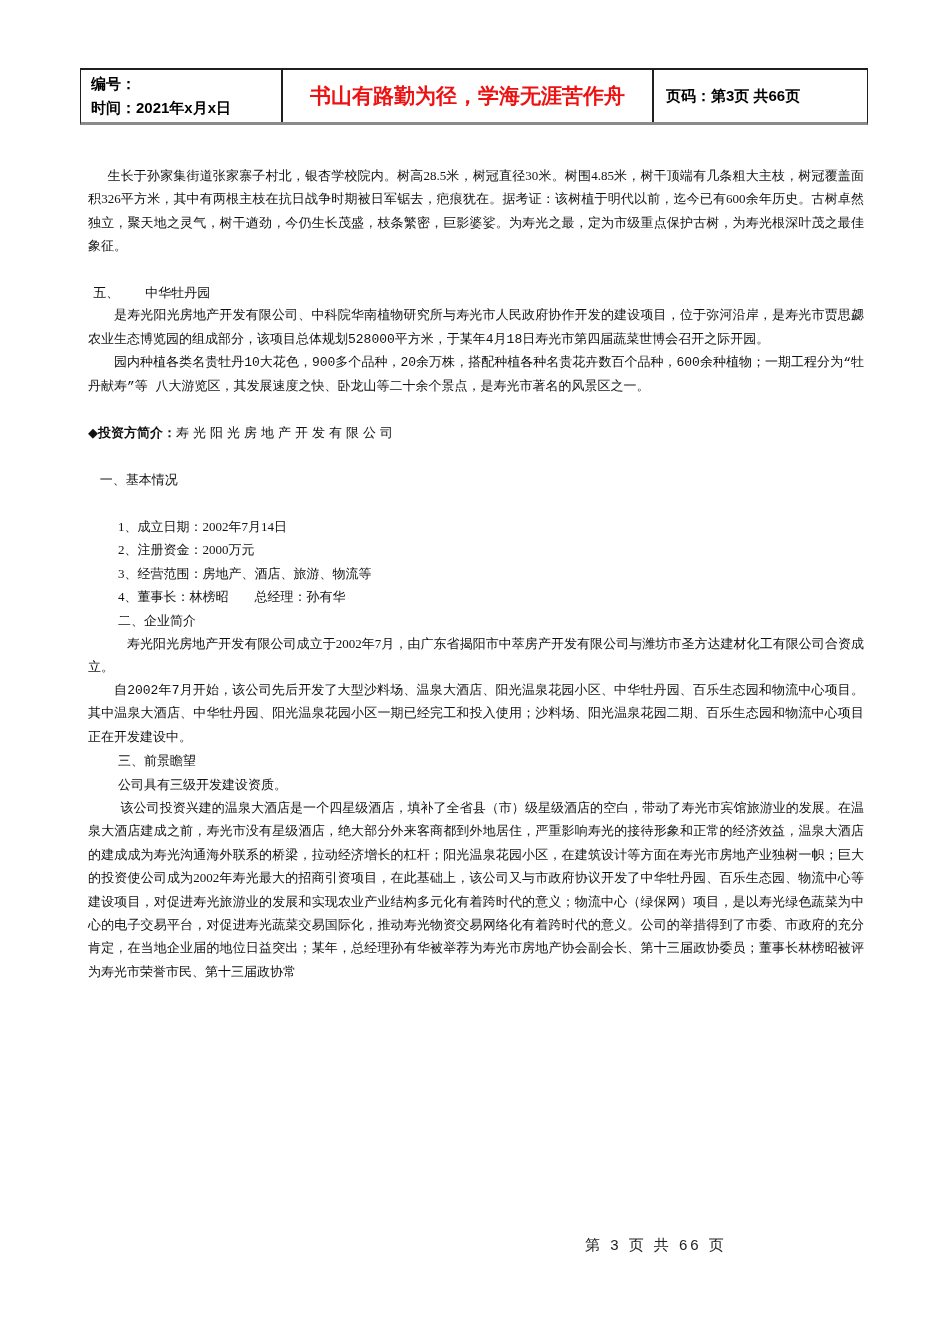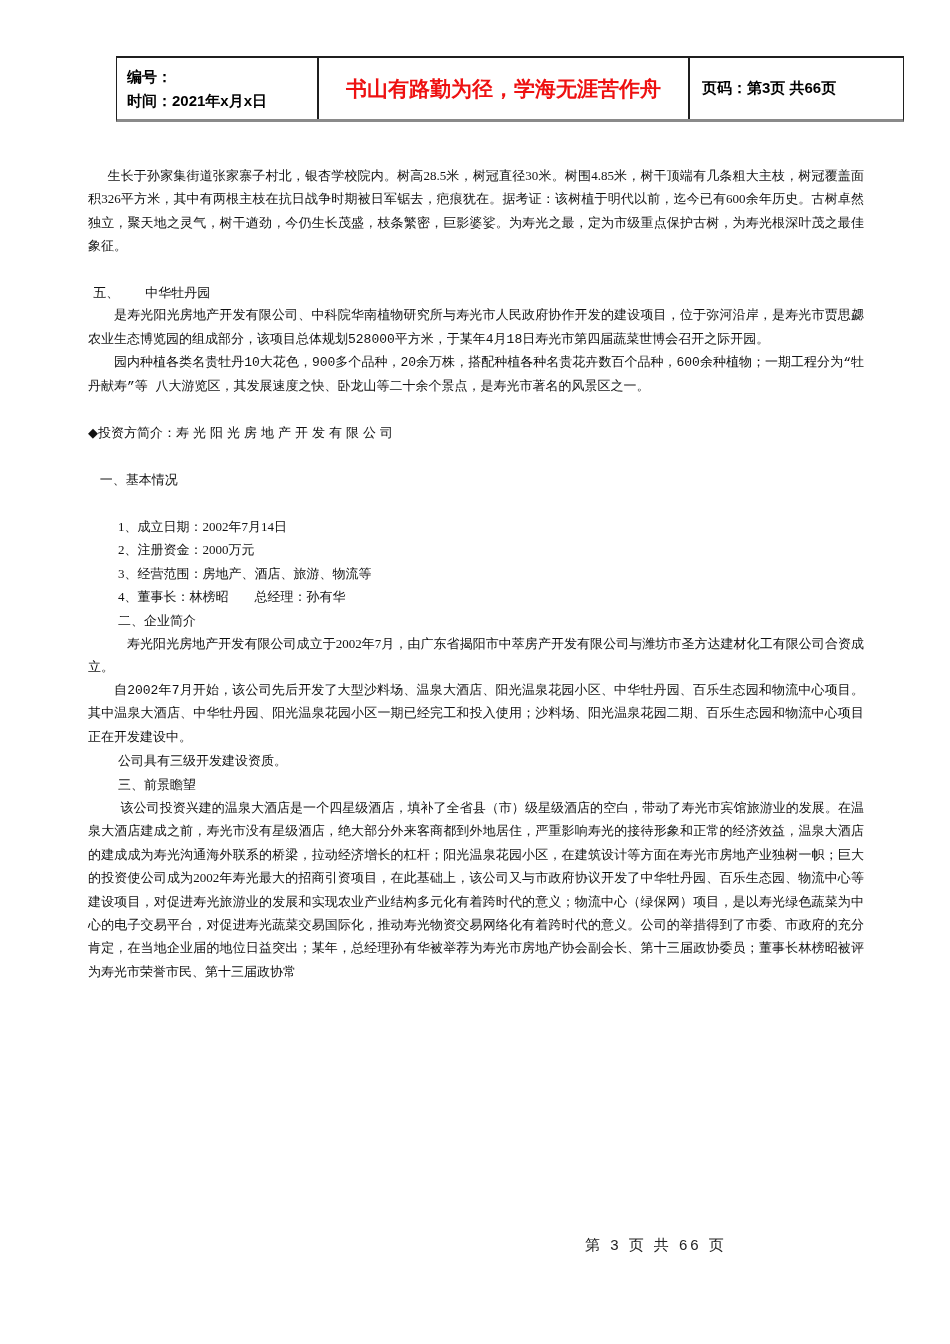--- a/index.html
+++ b/index.html
@@ -6,30 +6,29 @@
   .page{
     position:relative;
     width:950px;height:1344px;
     background:#ffffff;
     overflow:hidden;
     font-family:"Liberation Serif","DejaVu Serif",serif;
     color:#1a1a1a;
   }
   
   .header-table{
-    position:absolute;left:80px;top:56px;
-    width:788px;height:66px;
+    position:absolute;left:80px;top:68px;
+    width:788px;height:57px;
     display:flex;
     border-top:2px solid #1f1f1f;
     border-left:1.5px solid #1f1f1f;
     border-right:1.5px solid #1f1f1f;
     border-bottom:3px solid #8a8a8a;
     box-sizing:border-box;
     font-family:"Liberation Sans","DejaVu Sans",sans-serif;
-    margin-left:36px;
   }
   .hcell{box-sizing:border-box;display:flex;flex-direction:column;justify-content:center;}
   .hcell-left{
     width:202px;padding:4px 10px;
     border-right:2px solid #1f1f1f;
     font-size:15px;font-weight:600;line-height:24px;color:#000;
   }
   .hcell-center{
     width:371px;border-right:2px solid #1f1f1f;
     align-items:center;justify-content:center;
@@ -53,21 +52,21 @@
   .body-text p{margin:0;padding:0;white-space:pre-wrap;}
   .blank{height:23.4px;}
   .ind15{text-indent:1.5em;}
   .ind2{text-indent:2em;font-family:Liberation Mono, monospace;}
   .ind25{text-indent:2.5em;}
   .ind3{text-indent:3em;}
   .ind1{text-indent:0.9em;}
   .ind24{text-indent:2.3em;}
   .heading-line{text-indent:0.4em;}
   .invest-line{text-indent:0;}
-  .invest-lead{font-weight:normal;}
+  .invest-lead{font-weight:bold;}
   .invest-rest{letter-spacing:4px;}
   
   .footer{
     position:absolute;top:1236px;left:585px;
     font-size:15px;letter-spacing:3px;color:#222;
     font-family:Liberation Sans, sans-serif;
   }
 </style>
 </head>
 <body>
@@ -98,20 +97,20 @@
     <div class="blank"></div>
     <p class="ind1">一、基本情况</p>
     <div class="blank"></div>
     <p class="ind24">1、成立日期：2002年7月14日</p>
     <p class="ind24">2、注册资金：2000万元</p>
     <p class="ind24">3、经营范围：房地产、酒店、旅游、物流等</p>
     <p class="ind24">4、董事长：林榜昭　　总经理：孙有华</p>
     <p class="ind24">二、企业简介</p>
     <p class="ind3">寿光阳光房地产开发有限公司成立于2002年7月，由广东省揭阳市中萃房产开发有限公司与潍坊市圣方达建材化工有限公司合资成立。</p>
     <p class="ind2">自2002年7月开始，该公司先后开发了大型沙料场、温泉大酒店、阳光温泉花园小区、中华牡丹园、百乐生态园和物流中心项目。其中温泉大酒店、中华牡丹园、阳光温泉花园小区一期已经完工和投入使用；沙料场、阳光温泉花园二期、百乐生态园和物流中心项目正在开发建设中。</p>
+    <p class="ind24">三、前景瞻望</p>
     <p class="ind24">公司具有三级开发建设资质。</p>
-    <p class="ind24">三、前景瞻望</p>
     <p class="ind25">该公司投资兴建的温泉大酒店是一个四星级酒店，填补了全省县（市）级星级酒店的空白，带动了寿光市宾馆旅游业的发展。在温泉大酒店建成之前，寿光市没有星级酒店，绝大部分外来客商都到外地居住，严重影响寿光的接待形象和正常的经济效益，温泉大酒店的建成成为寿光沟通海外联系的桥梁，拉动经济增长的杠杆；阳光温泉花园小区，在建筑设计等方面在寿光市房地产业独树一帜；巨大的投资使公司成为2002年寿光最大的招商引资项目，在此基础上，该公司又与市政府协议开发了中华牡丹园、百乐生态园、物流中心等建设项目，对促进寿光旅游业的发展和实现农业产业结构多元化有着跨时代的意义；物流中心（绿保网）项目，是以寿光绿色蔬菜为中心的电子交易平台，对促进寿光蔬菜交易国际化，推动寿光物资交易网络化有着跨时代的意义。公司的举措得到了市委、市政府的充分肯定，在当地企业届的地位日益突出；某年，总经理孙有华被举荐为寿光市房地产协会副会长、第十三届政协委员；董事长林榜昭被评为寿光市荣誉市民、第十三届政协常</p>
   </div>
 
   <div class="footer">第 3 页 共 66 页</div>
 
 </div>
 
 </body></html>

